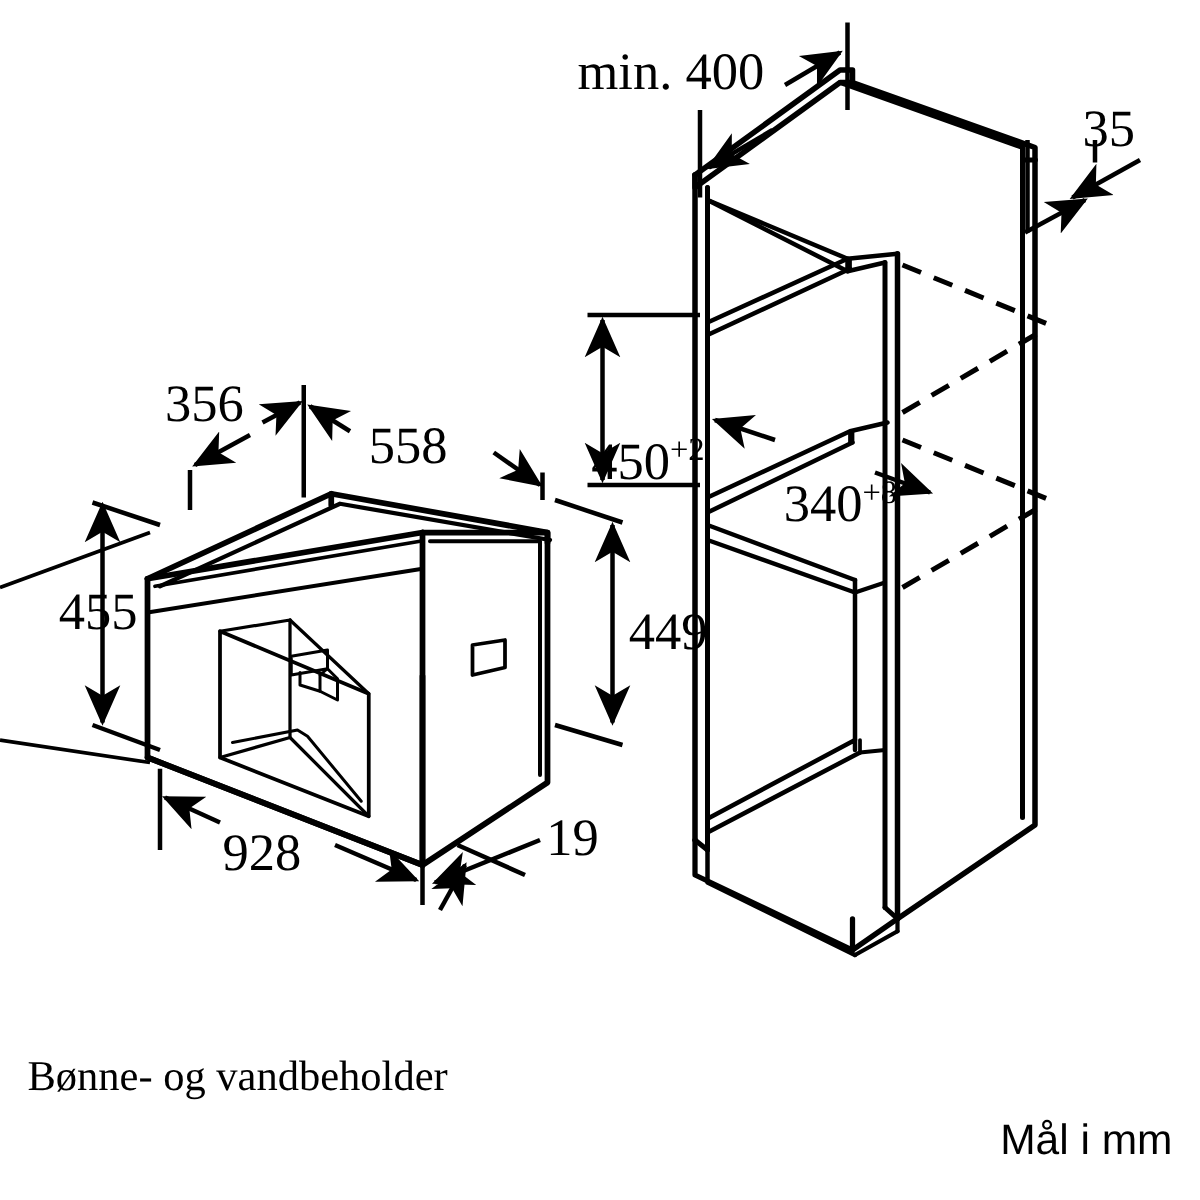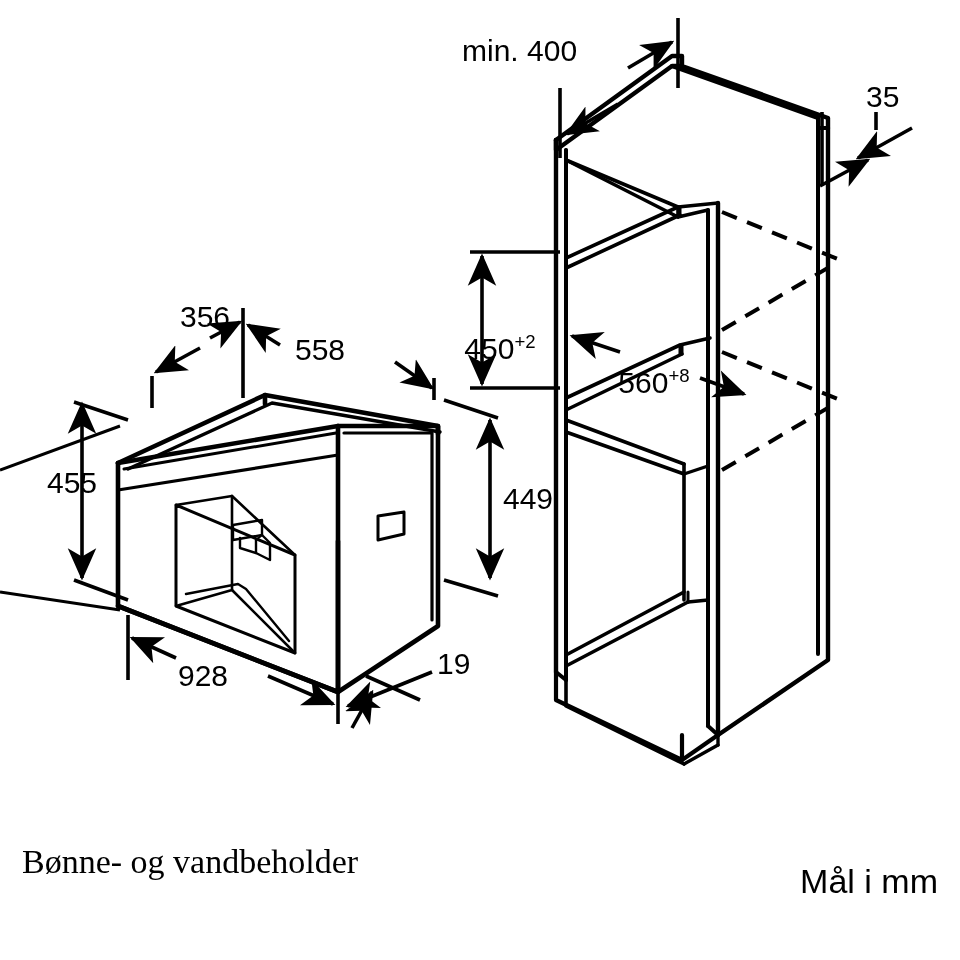--- a/index.html
+++ b/index.html
@@ -20,31 +20,31 @@
     position: absolute;
     left: 22px; top: 762px;
     font-size: 34px;
     line-height: 40px;
     color: #000;
     white-space: pre;
   }
   #caption-block div { white-space: pre; font-family: Liberation Serif, serif; }
   #unit-note {
     position: absolute;
-    right: 22px; top: 862px;
+    right: 22px; top: 893px;
     font-size: 34px;
     color: #000;
     white-space: pre;
   }
   .dimtext {
     position: absolute;
-    font-size: 30px;
+    font-size: 42px;
     color: #000;
     white-space: pre;
-    font-family: Liberation Sans, sans-serif;
+    font-family: Liberation Serif, serif;
   }
   .dimtext sup {
     font-size: 0.62em;
     vertical-align: super;
     line-height: 0;
   }
 </style>
 </head>
 <body>
 
@@ -205,24 +205,24 @@
 
   <div class="dimtext" style="left:462px; top:34px;">min. 400</div>
 
   <div class="dimtext" style="left:856px; top:80px;margin-left:10px;">35</div>
 
   <div class="dimtext" style="left:431px; top:298px;">
     <span>450</span><sup>+2</sup>
   </div>
 
   <div class="dimtext" style="left:585px; top:332px;">
-    <span>560</span><sup>+8</sup>
+    <span>340</span><sup>+8</sup>
   </div>
 
-  <div class="dimtext" style="left:132px; top:300px;margin-left:48px;">356</div>
+  <div class="dimtext" style="left:132px; top:300px;">356</div>
 
   <div class="dimtext" style="left:295px; top:333px;">558</div>
 
   <div class="dimtext" style="left:47px; top:466px;">455</div>
 
   <div class="dimtext" style="left:464px; top:482px;margin-left:39px;">449</div>
 
   <div class="dimtext" style="left:178px; top:659px;">928</div>
 
   <div class="dimtext" style="left:437px; top:647px;text-align:right;">19</div>

